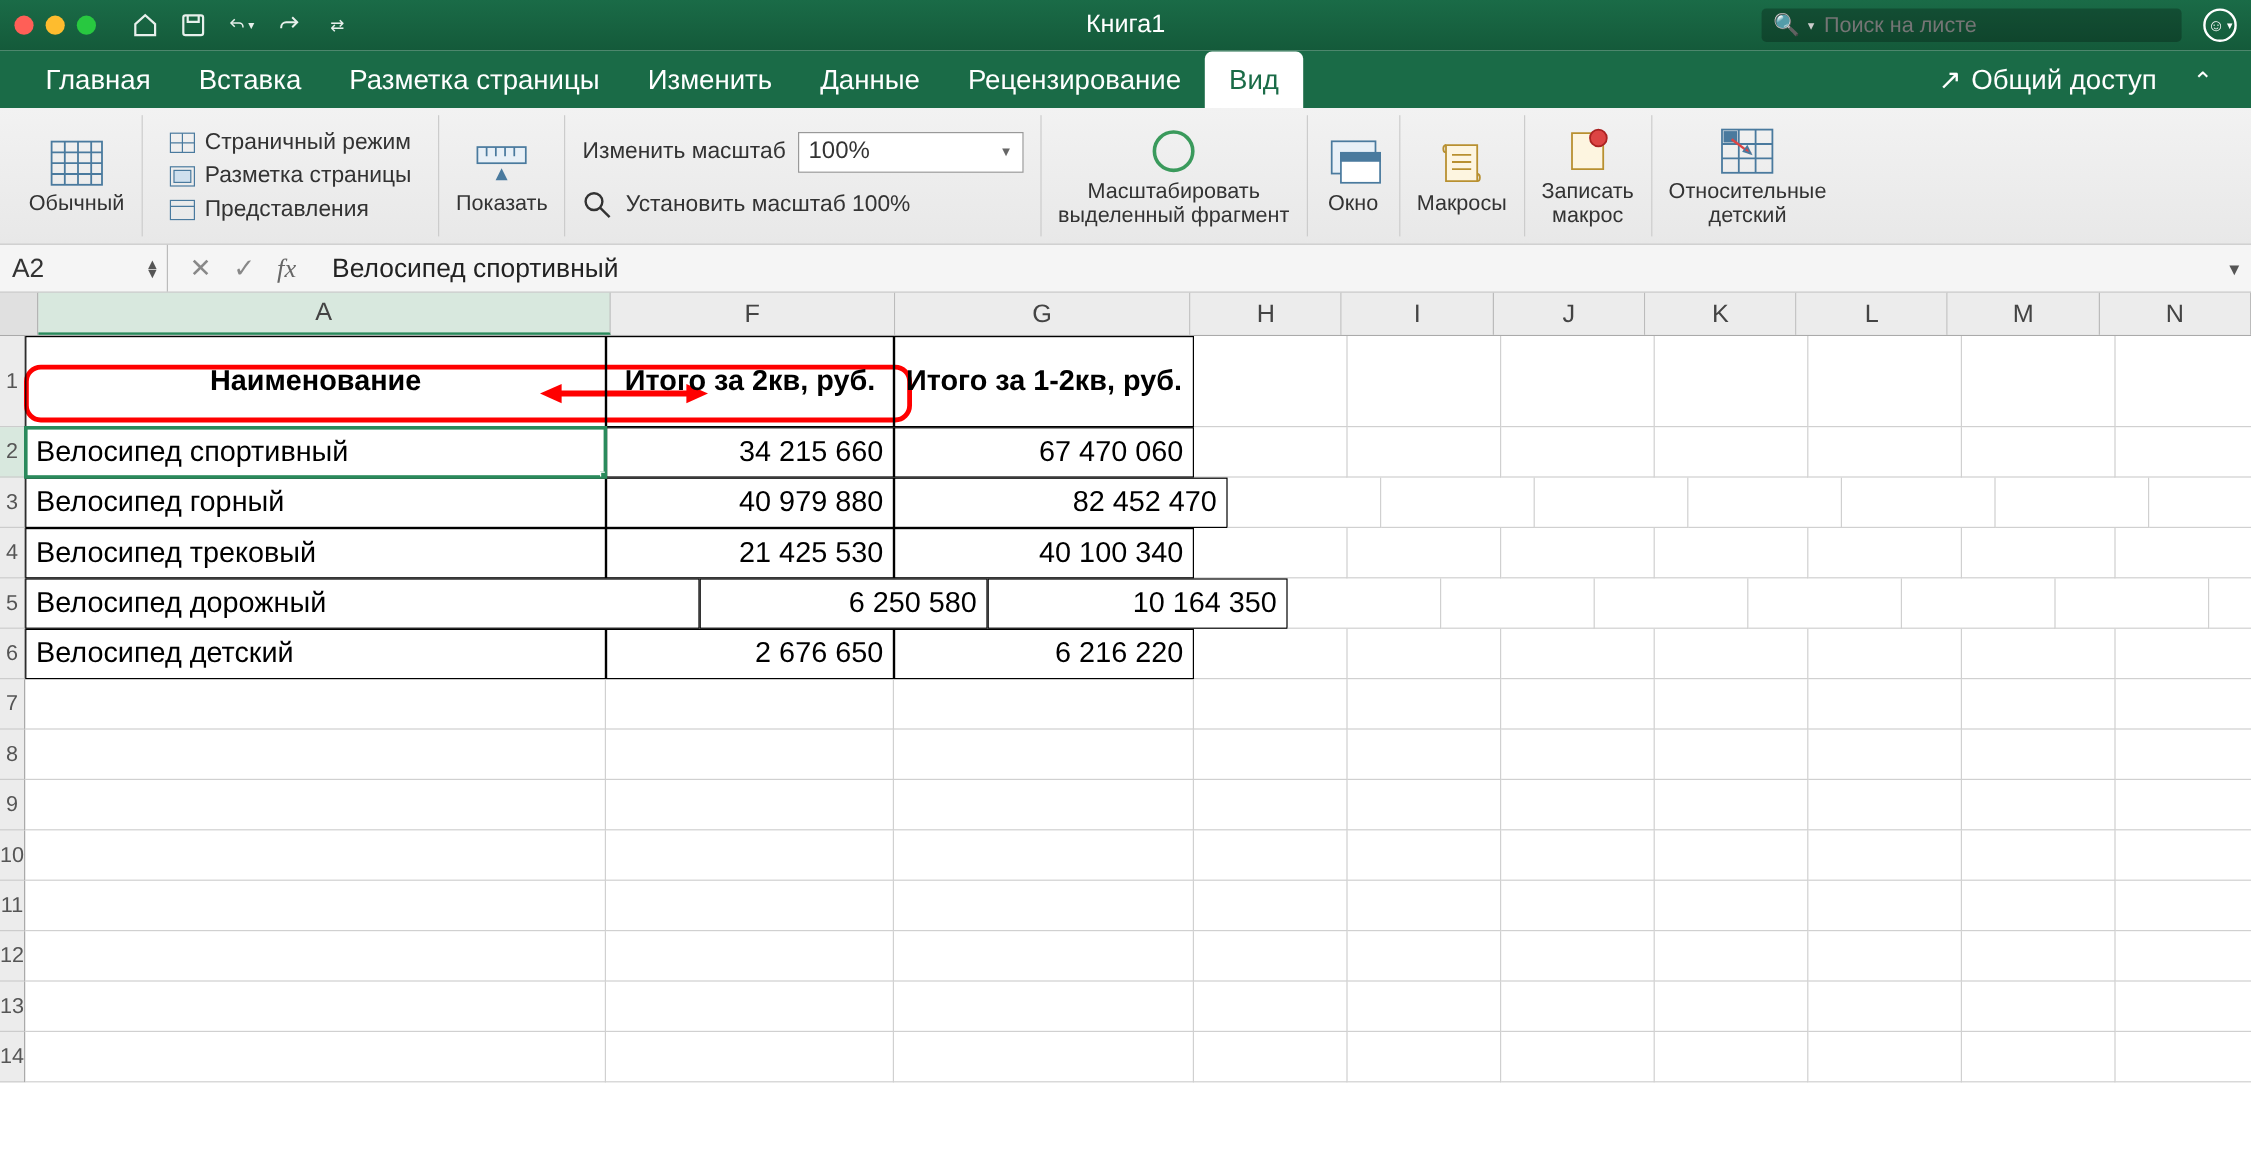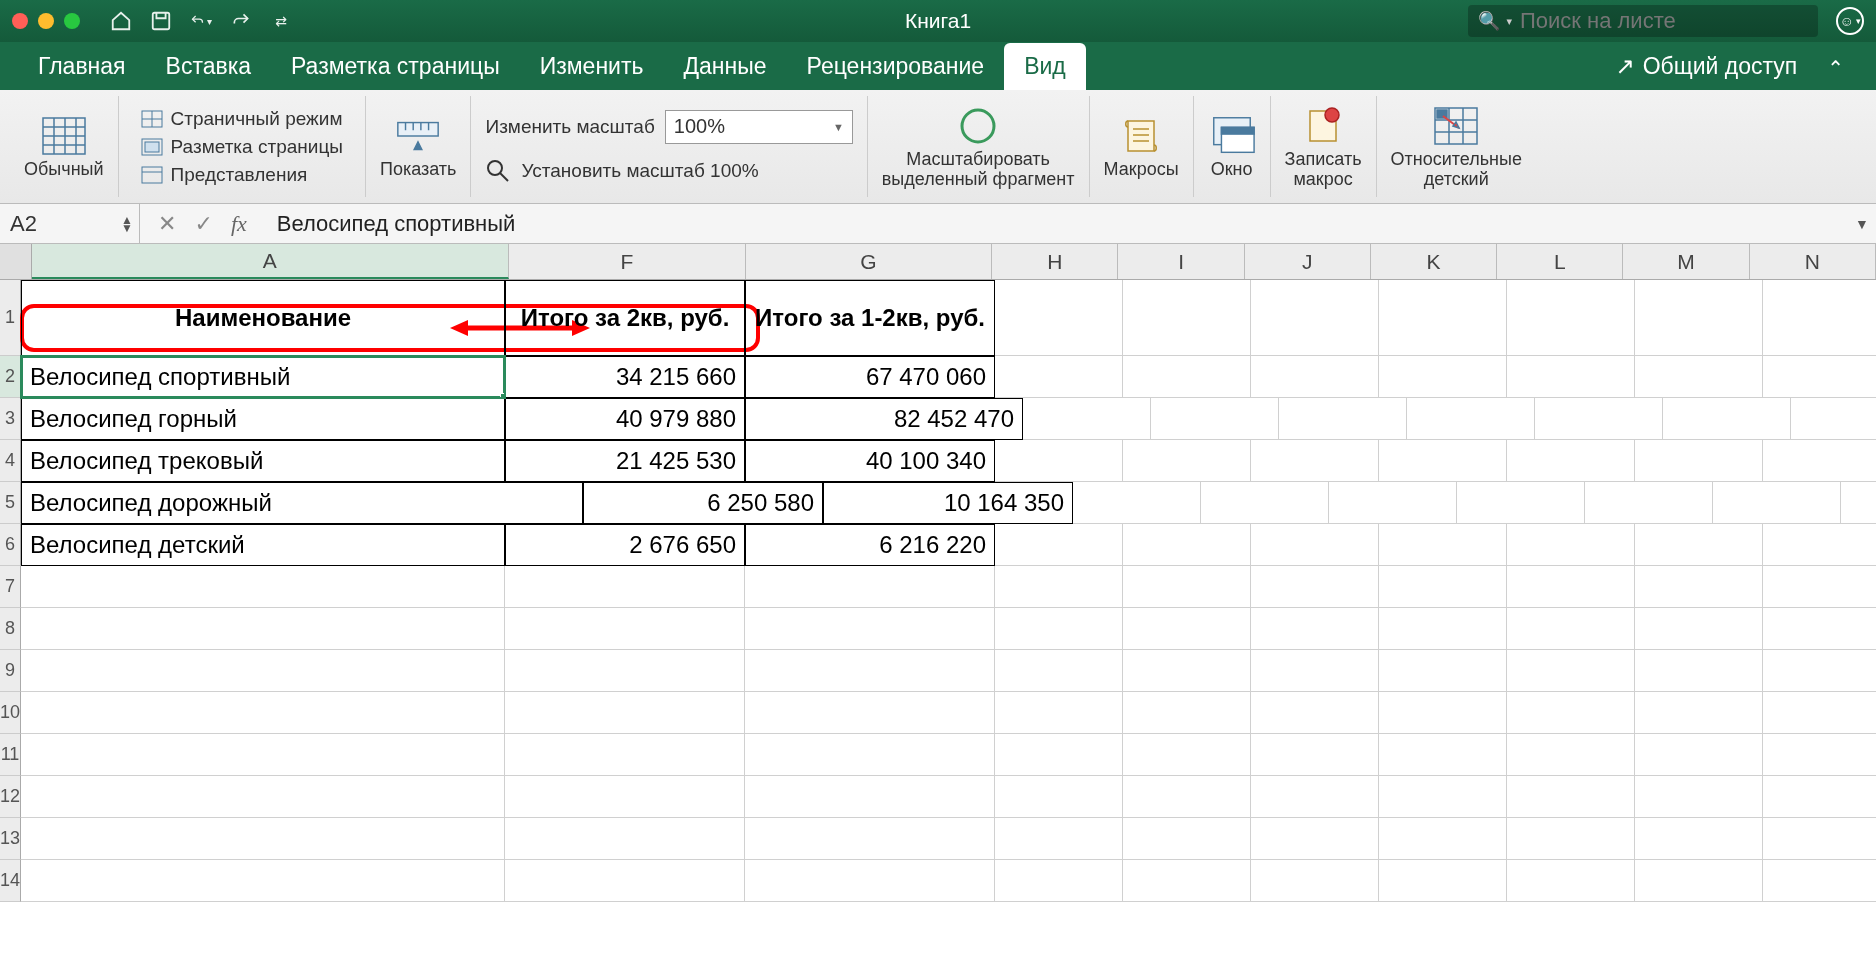--- a/index.html
+++ b/index.html
@@ -7,21 +7,21 @@
 
 
 .title-bar { height: 42px; background: linear-gradient(#1a6b47, #145a3a); display: flex; align-items: center; padding: 0 12px; color: #fff; position: relative; }
 .traffic-lights { display: flex; gap: 10px; }
 .tl { width: 16px; height: 16px; border-radius: 50%; }
 .tl-red { background: #ff5f57; } .tl-yellow { background: #febc2e; } .tl-green { background: #28c840; }
 .title-icons { display: flex; gap: 18px; margin-left: 30px; align-items: center; }
 .title-icon { width: 22px; height: 22px; display: flex; align-items: center; justify-content: center; color: #e8f0ec; font-size: 20px; cursor: pointer; }
 .doc-title { position: absolute; left: 50%; transform: translateX(-50%); font-size: 21px; color: #fff; }
 .search-box { margin-left: auto; display: flex; align-items: center; background: rgba(0,0,0,0.25); border-radius: 4px; padding: 3px 10px; width: 350px; }
-.search-box input { background: transparent; border: none; color: #bbb; font-size: 22px; width: 100%; outline: none; }
+.search-box input { background: transparent; border: none; color: #bbb; font-size: 18px; width: 100%; outline: none; }
 .search-icon { color: #ccc; margin-right: 6px; font-size: 18px; }
 .chevron-down-sm { color: #ccc; font-size: 11px; margin-right: 8px; }
 .smiley { margin-left: 18px; width: 28px; height: 28px; border: 2px solid #fff; border-radius: 50%; display: flex; align-items: center; justify-content: center; color: #fff; font-size: 14px; }
 
 
 .ribbon-tabs { height: 48px; background: #1a6b47; display: flex; align-items: flex-end; padding: 0 18px; }
 .ribbon-tab { padding: 10px 20px; color: #fff; font-size: 23px; cursor: pointer; border-radius: 6px 6px 0 0; }
 .ribbon-tab.active { background: #fff; color: #1a6b47; margin-top: 29px; }
 .share { margin-left: auto; color: #fff; font-size: 23px; display: flex; align-items: center; gap: 8px; padding: 10px 16px; }
 .collapse-chev { color: #fff; font-size: 20px; padding: 10px 14px; cursor: pointer; }
@@ -217,40 +217,40 @@
   <div class="rib-group">
     <div class="rib-big-icon">
         <svg width="48" height="44" viewBox="0 0 48 44" fill="none" stroke="#3a9a5c" stroke-width="3">
           <circle cx="24" cy="22" r="16"></circle>
         </svg>
       </div>
     <div class="rib-label"><span>Масштабировать</span><br><span>выделенный фрагмент</span></div>
   </div>
   <div class="rib-group">
     <div class="rib-big-icon">
+        <svg width="50" height="42" viewBox="0 0 50 42" fill="none" stroke="#4a7a9e" stroke-width="1.5">
+          <rect x="6" y="2" width="38" height="28" fill="#e8f0f7"></rect>
+          <rect x="14" y="12" width="34" height="26" fill="#fff"></rect>
+          <rect x="14" y="12" width="34" height="7" fill="#4a7a9e"></rect>
+        </svg>
+      </div>
+    <div class="rib-label">Окно</div>
+  </div>
+  <div class="rib-group">
+    <div class="rib-big-icon">
         <svg width="42" height="42" viewBox="0 0 42 42" fill="none" stroke="#b89030" stroke-width="1.5">
           <path d="M8 6h26v30H8z" fill="#fdf5e0"></path>
           <path d="M8 6c-3 0-3 6 0 6"></path>
           <path d="M34 36c3 0 3-6 0-6"></path>
           <line x1="13" y1="14" x2="29" y2="14"></line>
           <line x1="13" y1="20" x2="29" y2="20"></line>
           <line x1="13" y1="26" x2="29" y2="26"></line>
         </svg>
       </div>
     <div class="rib-label">Макросы</div>
-  </div>
-  <div class="rib-group">
-    <div class="rib-big-icon">
-        <svg width="50" height="42" viewBox="0 0 50 42" fill="none" stroke="#4a7a9e" stroke-width="1.5">
-          <rect x="6" y="2" width="38" height="28" fill="#e8f0f7"></rect>
-          <rect x="14" y="12" width="34" height="26" fill="#fff"></rect>
-          <rect x="14" y="12" width="34" height="7" fill="#4a7a9e"></rect>
-        </svg>
-      </div>
-    <div class="rib-label">Окно</div>
   </div>
   <div class="rib-group">
     <div class="rib-big-icon">
         <svg width="42" height="42" viewBox="0 0 42 42" fill="none" stroke="#b89030" stroke-width="1.5">
           <path d="M8 6h26v30H8z" fill="#fdf5e0"></path>
           <circle cx="30" cy="10" r="7" fill="#d44" stroke="#a22"></circle>
         </svg>
       </div>
     <div class="rib-label"><span>Записать</span><br><span>макрос</span></div>
   </div>

